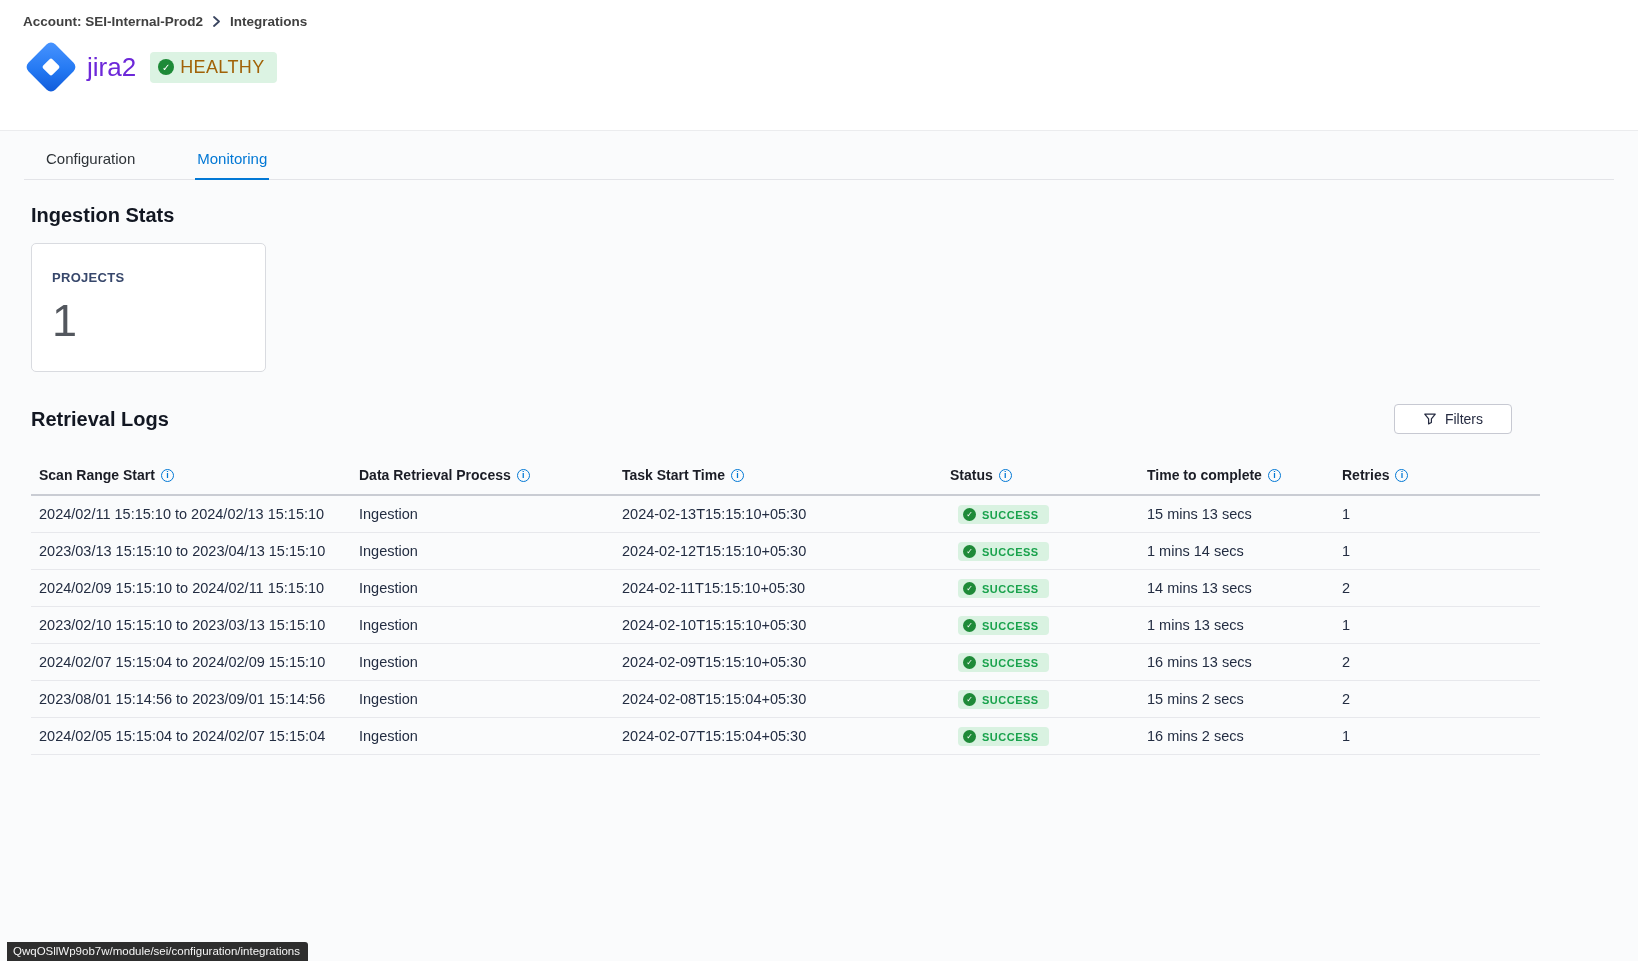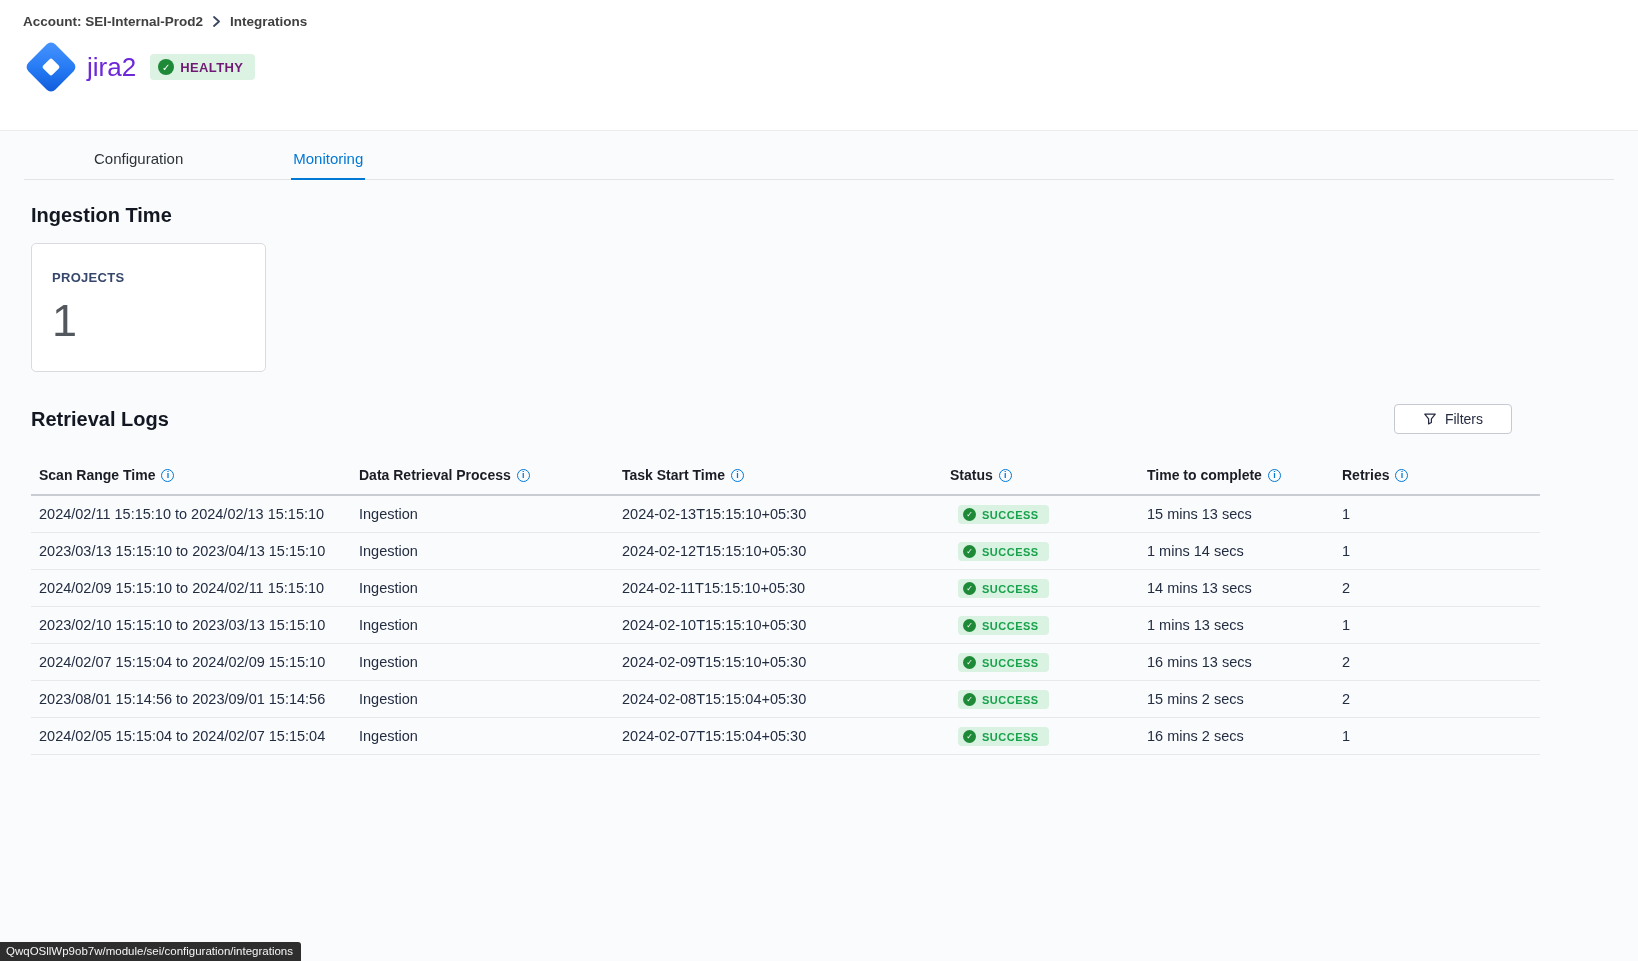--- a/index.html
+++ b/index.html
@@ -25,38 +25,38 @@
 
   .title-row { display: flex; align-items: center; margin-top: 10px; }
   .jira-logo { width: 56px; height: 56px; display: block; }
   .page-title { font-size: 26px; font-weight: 400; color: #6d28d9; margin-left: 8px; }
 
   .health-badge {
     display: inline-flex; align-items: center; gap: 6px;
     background: #dcf3e3; border-radius: 4px;
     padding: 5px 12px 5px 8px; margin-left: 14px;
   }
-  .health-badge .badge-text { color: #701a75; font-weight: 700; font-size: 13px; letter-spacing: 0.4px; }
+  .health-badge .badge-text { color: #a16207; font-weight: 400; font-size: 18px; letter-spacing: 0.4px; }
   .check-circle {
     display: inline-flex; align-items: center; justify-content: center;
     background: #1e8a38; border-radius: 50%; color: #ffffff;
   }
   .check-circle.lg { width: 16px; height: 16px; font-size: 10px; }
   .check-circle.sm { width: 13px; height: 13px; font-size: 8px; }
 
   
   .tabbar {
     margin: 6px 24px 0 24px;
     border-bottom: 1px solid #e3e4e8;
     display: flex; gap: 58px; padding-left: 20px;
   }
   .tab {
     padding: 13px 2px 11px 2px;
     font-size: 15px; color: #2e3338; font-weight: 500;
-    cursor: pointer; border-bottom: 2px solid transparent; margin-bottom: -1px; margin-left: 48px;
+    cursor: pointer; border-bottom: 2px solid transparent; margin-bottom: -1px;
   }
   .tab.active { color: #0278d5; font-weight: 400; border-bottom-color: #0278d5; }
 
   
   .section-heading { font-size: 20px; font-weight: 700; color: #121722; }
   .stats-heading { margin: 24px 0 0 31px; }
   .stats-cards { display: flex; gap: 20px; margin: 16px 0 0 31px; }
   .stat-card {
     width: 235px; height: 129px;
     background: #ffffff; border: 1px solid #d9dbe0; border-radius: 5px;
@@ -100,21 +100,21 @@
   }
   .log-row { height: 37px; border-bottom: 1px solid #e7e8ec; font-size: 14.5px; color: #232d42; }
   .status-badge {
     display: inline-flex; align-items: center; gap: 6px;
     background: #d9f2e1; border-radius: 4px; padding: 3px 10px 3px 5px;
   }
   .status-badge .badge-text { color: #19a24c; font-weight: 700; font-size: 11px; letter-spacing: 0.5px; }
 
   
   .link-preview {
-    position: absolute; left: 0; bottom: 0;
+    position: absolute; left: 7px; bottom: 0;
     background: #2e2e2e; color: #f5f5f5;
     font-size: 11.5px; padding: 3px 8px 4px 6px;
     border-radius: 0 3px 0 0; white-space: nowrap;
   }
 </style>
 </head>
 <body>
 
 <div class="top-header">
   <div class="breadcrumb">
@@ -146,42 +146,42 @@
       <span class="badge-text">HEALTHY</span>
     </span>
   </div>
 </div>
 
 <div class="tabbar" id="tabbar">
     <div class="tab">Configuration</div>
     <div class="tab active">Monitoring</div>
   </div>
 
-<div class="section-heading stats-heading">Ingestion Time</div>
+<div class="section-heading stats-heading">Ingestion Stats</div>
 <div class="stats-cards" id="stats-cards">
     <div class="stat-card">
       <div class="stat-label">PROJECTS</div>
       <div class="stat-value">1</div>
     </div>
   </div>
 
 <div class="logs-header-row">
   <div class="section-heading">Retrieval Logs</div>
   <button class="filters-button">
     <svg width="14" height="14" viewBox="0 0 16 16">
         <path d="M2 2.5 h12 L9.6 7.8 v4.2 l-3.2 1.6 V7.8 Z" fill="none" stroke="#252b41" stroke-width="1.4" stroke-linejoin="round"></path>
       </svg>
     <span>Filters</span>
   </button>
 </div>
 
 <div class="log-table">
   <div class="log-header-row" id="log-header-row">
       <div class="col-head cell-pad">
-        <span>Scan Range Time</span>
+        <span>Scan Range Start</span>
         <i class="info-icon">i</i>
       </div>
       <div class="col-head">
         <span>Data Retrieval Process</span>
         <i class="info-icon">i</i>
       </div>
       <div class="col-head">
         <span>Task Start Time</span>
         <i class="info-icon">i</i>
       </div>

